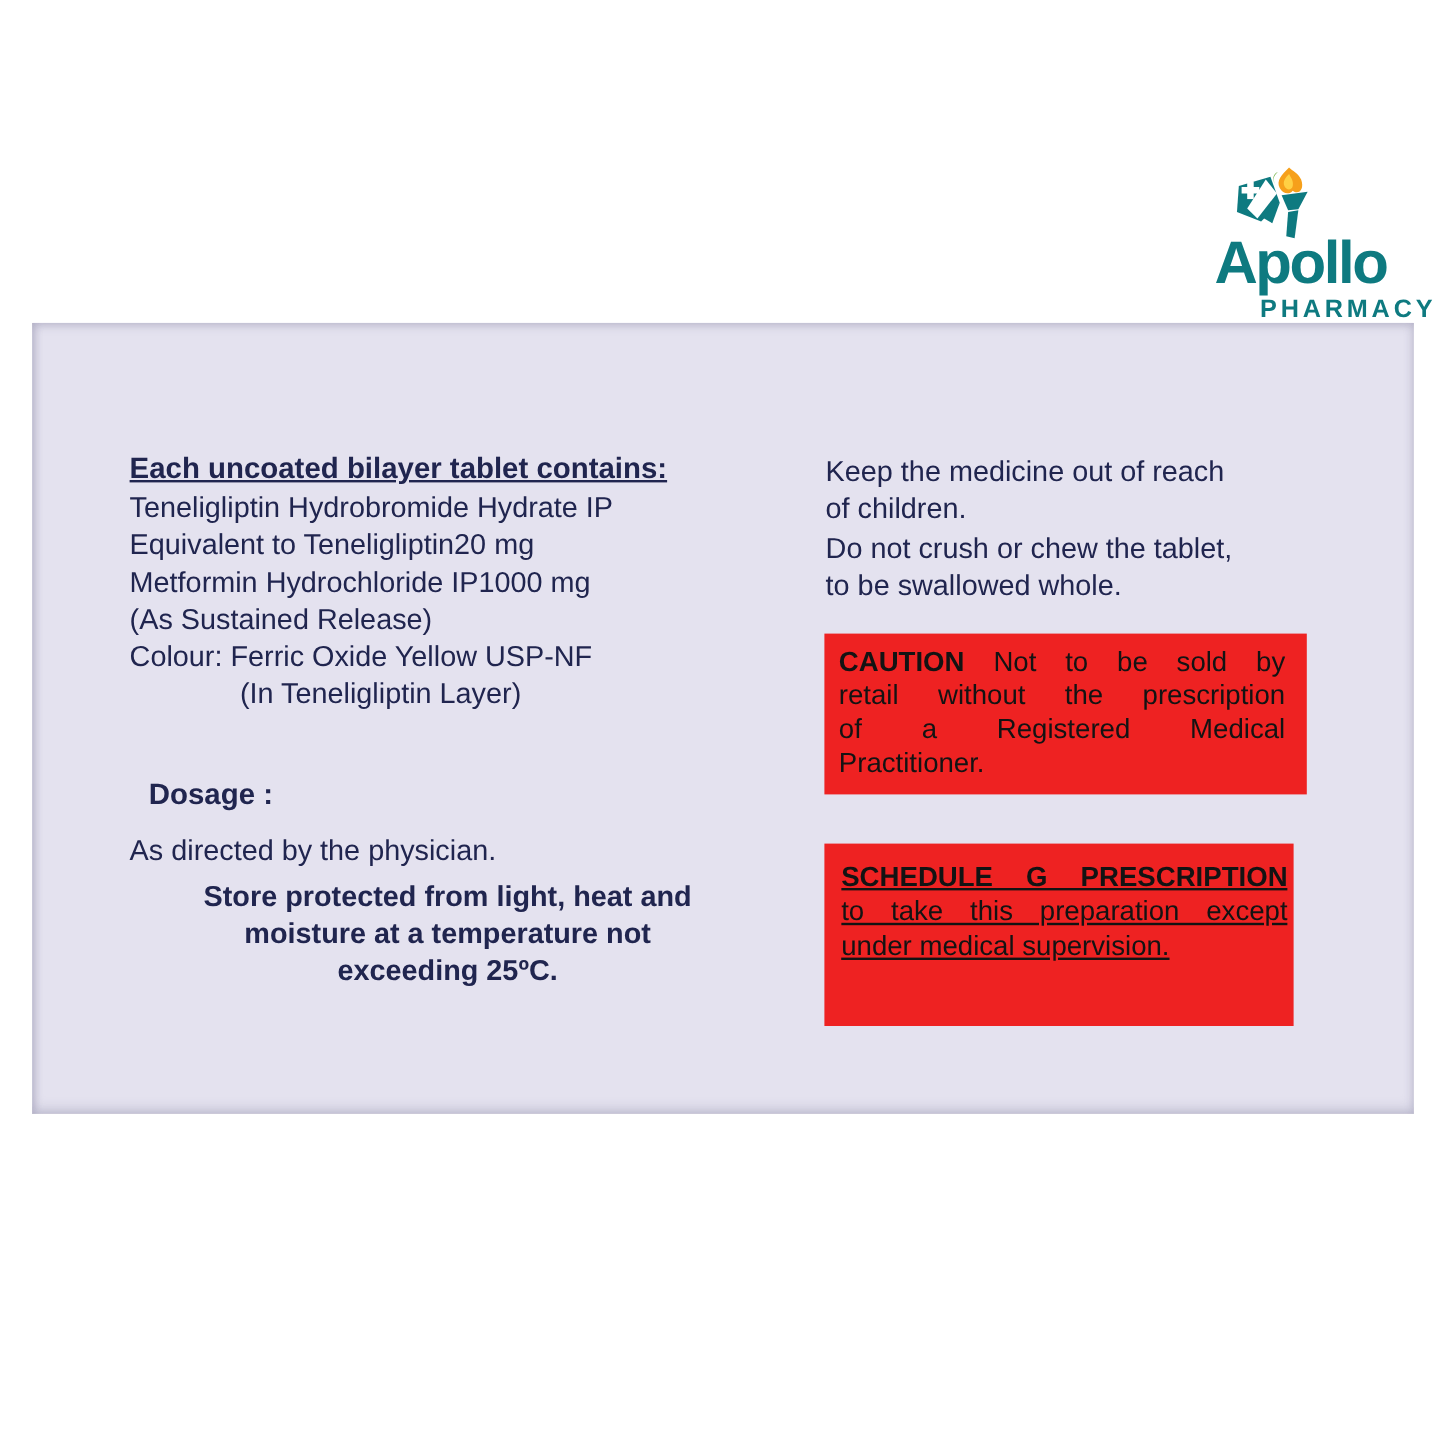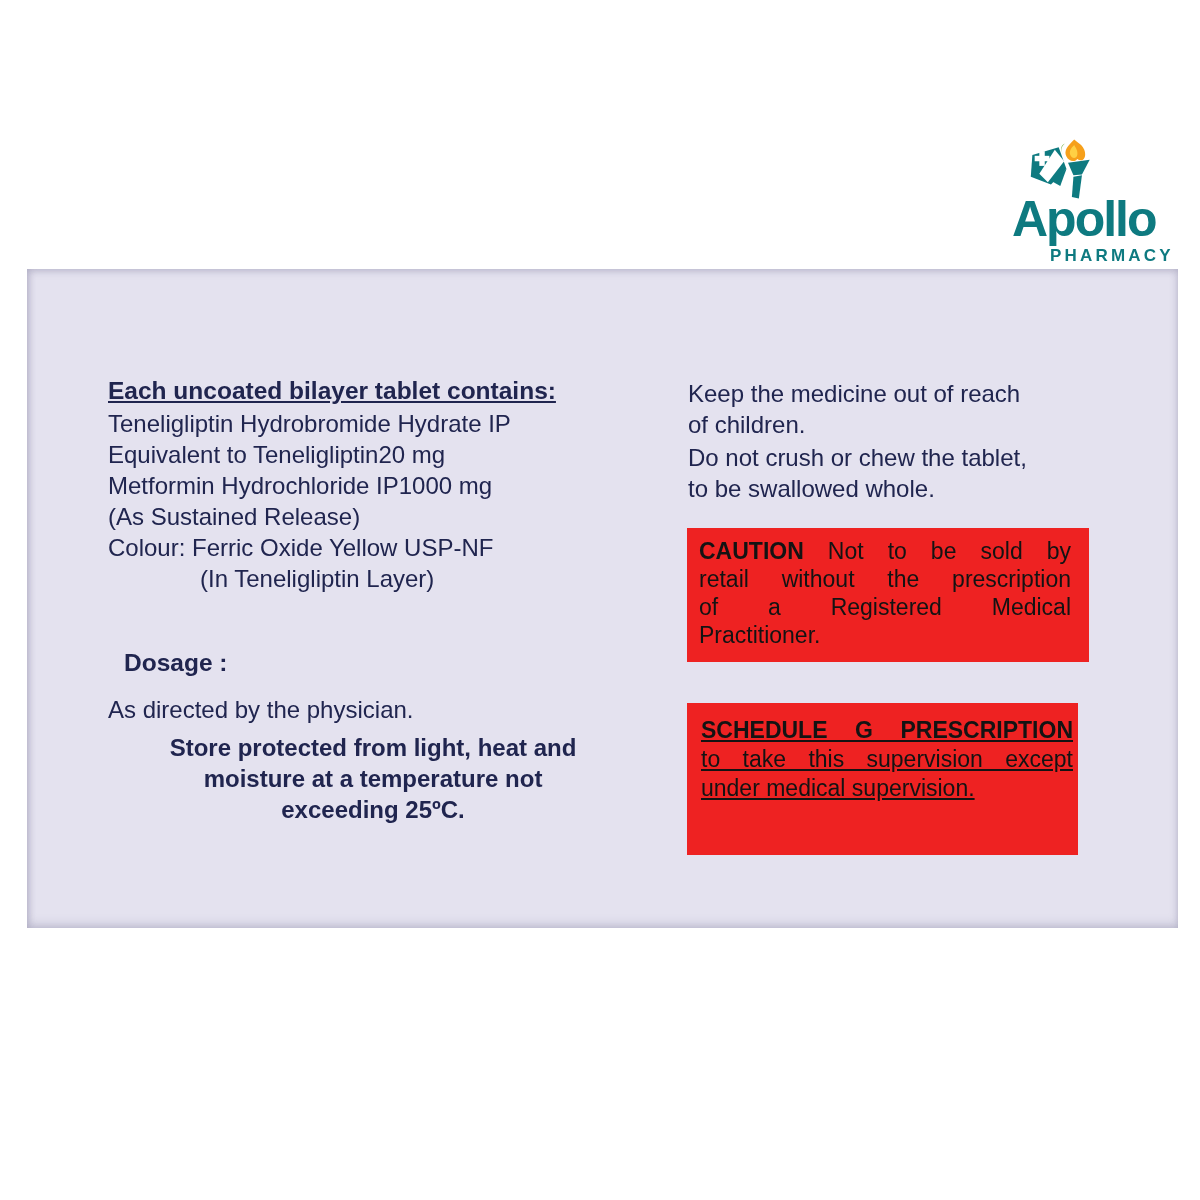--- a/index.html
+++ b/index.html
@@ -36,21 +36,21 @@
     margin-top: -6px;
     font-size: 50px;
     font-weight: bold;
     letter-spacing: -2px;
     line-height: 1.0;
     color: var(--teal, #0e7a80);
   }
   .brand-sub {
     margin-left: 38px;
     margin-top: 2px;
-    font-size: 17px;
+    font-size: 21px;
     font-weight: bold;
     letter-spacing: 3.2px;
     color: var(--teal, #0e7a80);
   }
 
   
   .carton {
     position: absolute;
     left: 27px;
     top: 269px;
@@ -186,18 +186,18 @@
 
     <div class="alert alert-retail">
       <div class="jline"><b>CAUTION</b> <span>Not to be sold by</span></div>
       <div class="jline">retail without the prescription</div>
       <div class="jline">of a Registered Medical</div>
       <div class="lastline">Practitioner.</div>
     </div>
 
     <div class="alert alert-schedule">
       <div class="jline"><b>SCHEDULE G PRESCRIPTION</b></div>
-      <div class="jline">to take this supervision except</div>
+      <div class="jline">to take this preparation except</div>
       <div class="lastline">under medical supervision.</div>
     </div>
 
   </div>
 </div>
 
 </body></html>

